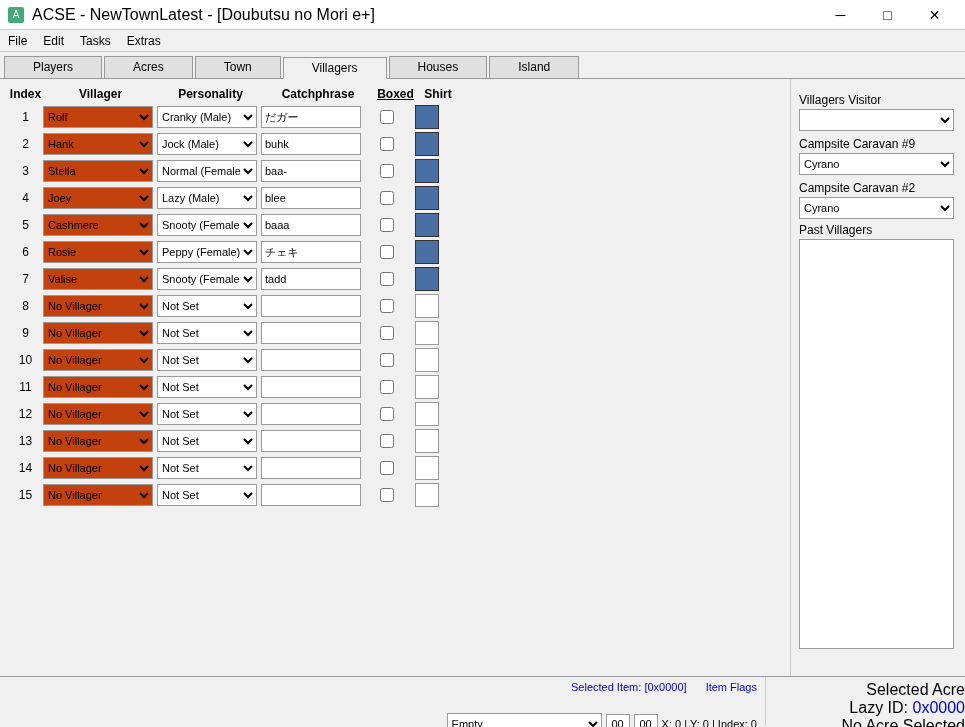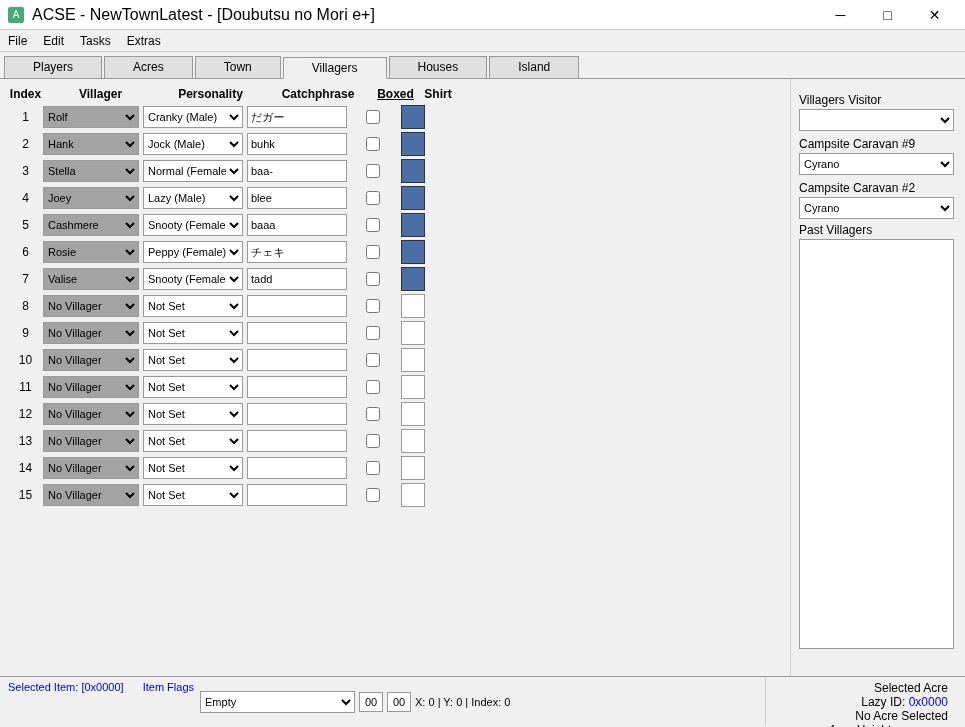--- a/index.html
+++ b/index.html
@@ -32,42 +32,42 @@
     .col-index { width: 35px; text-align: center; }
     .col-villager { width: 115px; text-align: center; }
     .col-personality { width: 105px; text-align: center; }
     .col-catchphrase { width: 110px; text-align: center; }
     .col-boxed { width: 45px; text-align: center; text-decoration: underline; }
     .col-shirt { width: 40px; text-align: center; }
 
     .table-row { display: flex; align-items: center; margin-bottom: 3px; }
     .row-index { width: 35px; text-align: center; font-size: 12px; }
     
-    select.villager-select { width: 96px; height: 22px; font-size: 11px; border: 1px solid #999; background: #a3a3a3; }
+    select.villager-select { width: 110px; height: 22px; font-size: 11px; border: 1px solid #999; background: #c2410c; }
     select.personality-select { width: 100px; height: 22px; font-size: 11px; border: 1px solid #999; background: white; }
     input.catchphrase-input { width: 100px; height: 22px; font-size: 11px; border: 1px solid #999; padding: 0 3px; }
     
     .checkbox-cell { width: 40px; display: flex; justify-content: center; }
     input[type="checkbox"] { width: 14px; height: 14px; }
     
     .shirt-cell { width: 40px; display: flex; justify-content: center; }
     .shirt-box { width: 24px; height: 24px; background: #4a6fa5; border: 1px solid #333; cursor: pointer; }
     .shirt-box-empty { width: 24px; height: 24px; background: white; border: 1px solid #999; cursor: pointer; }
 
     
     .right-panel { width: 175px; padding: 8px; border-left: 1px solid #ccc; background: #f0f0f0; }
     .right-panel label { font-size: 12px; display: block; margin-bottom: 2px; margin-top: 6px; }
     .right-panel select { width: 155px; height: 22px; font-size: 11px; border: 1px solid #999; background: white; }
     .right-panel .section-label { font-weight: normal; font-size: 12px; margin-top: 4px; margin-bottom: 2px; }
     .past-villagers-box { width: 155px; height: 410px; border: 1px solid #999; background: white; margin-top: 2px; }
 
     
     .status-bar { height: 50px; border-top: 1px solid #999; background: #f0f0f0; display: flex; align-items: stretch; }
-    .status-left { flex: 1; padding: 4px 8px; display: flex; flex-direction: row; gap: 6px; }
-    .status-right { width: 200px; padding: 4px 17px; border-left: 1px solid #ccc; display: flex; flex-direction: column; align-items: flex-end; font-size: 12px; }
+    .status-left { flex: 1; padding: 4px 8px; display: flex; flex-direction: column; gap: 20px; align-items: flex-end; }
+    .status-right { width: 200px; padding: 4px 0; border-left: 1px solid #ccc; display: flex; flex-direction: column; align-items: flex-end; font-size: 16px; }
     .selected-item-label { font-size: 11px; }
     .selected-item-label span { color: #0000cc; }
     .status-row { display: flex; align-items: center; gap: 4px; }
     .status-dropdown { width: 155px; height: 22px; font-size: 11px; border: 1px solid #999; background: white; }
     .hex-input { width: 24px; height: 20px; border: 1px solid #999; text-align: center; font-size: 11px; background: white; }
     .coord-text { font-size: 11px; }
     .acre-id { color: #0000cc; }
     .acre-height-bar { width: 50px; height: 8px; background: #6699cc; border: 1px solid #999; display: inline-block; vertical-align: middle; }
   </style>
 </head>

